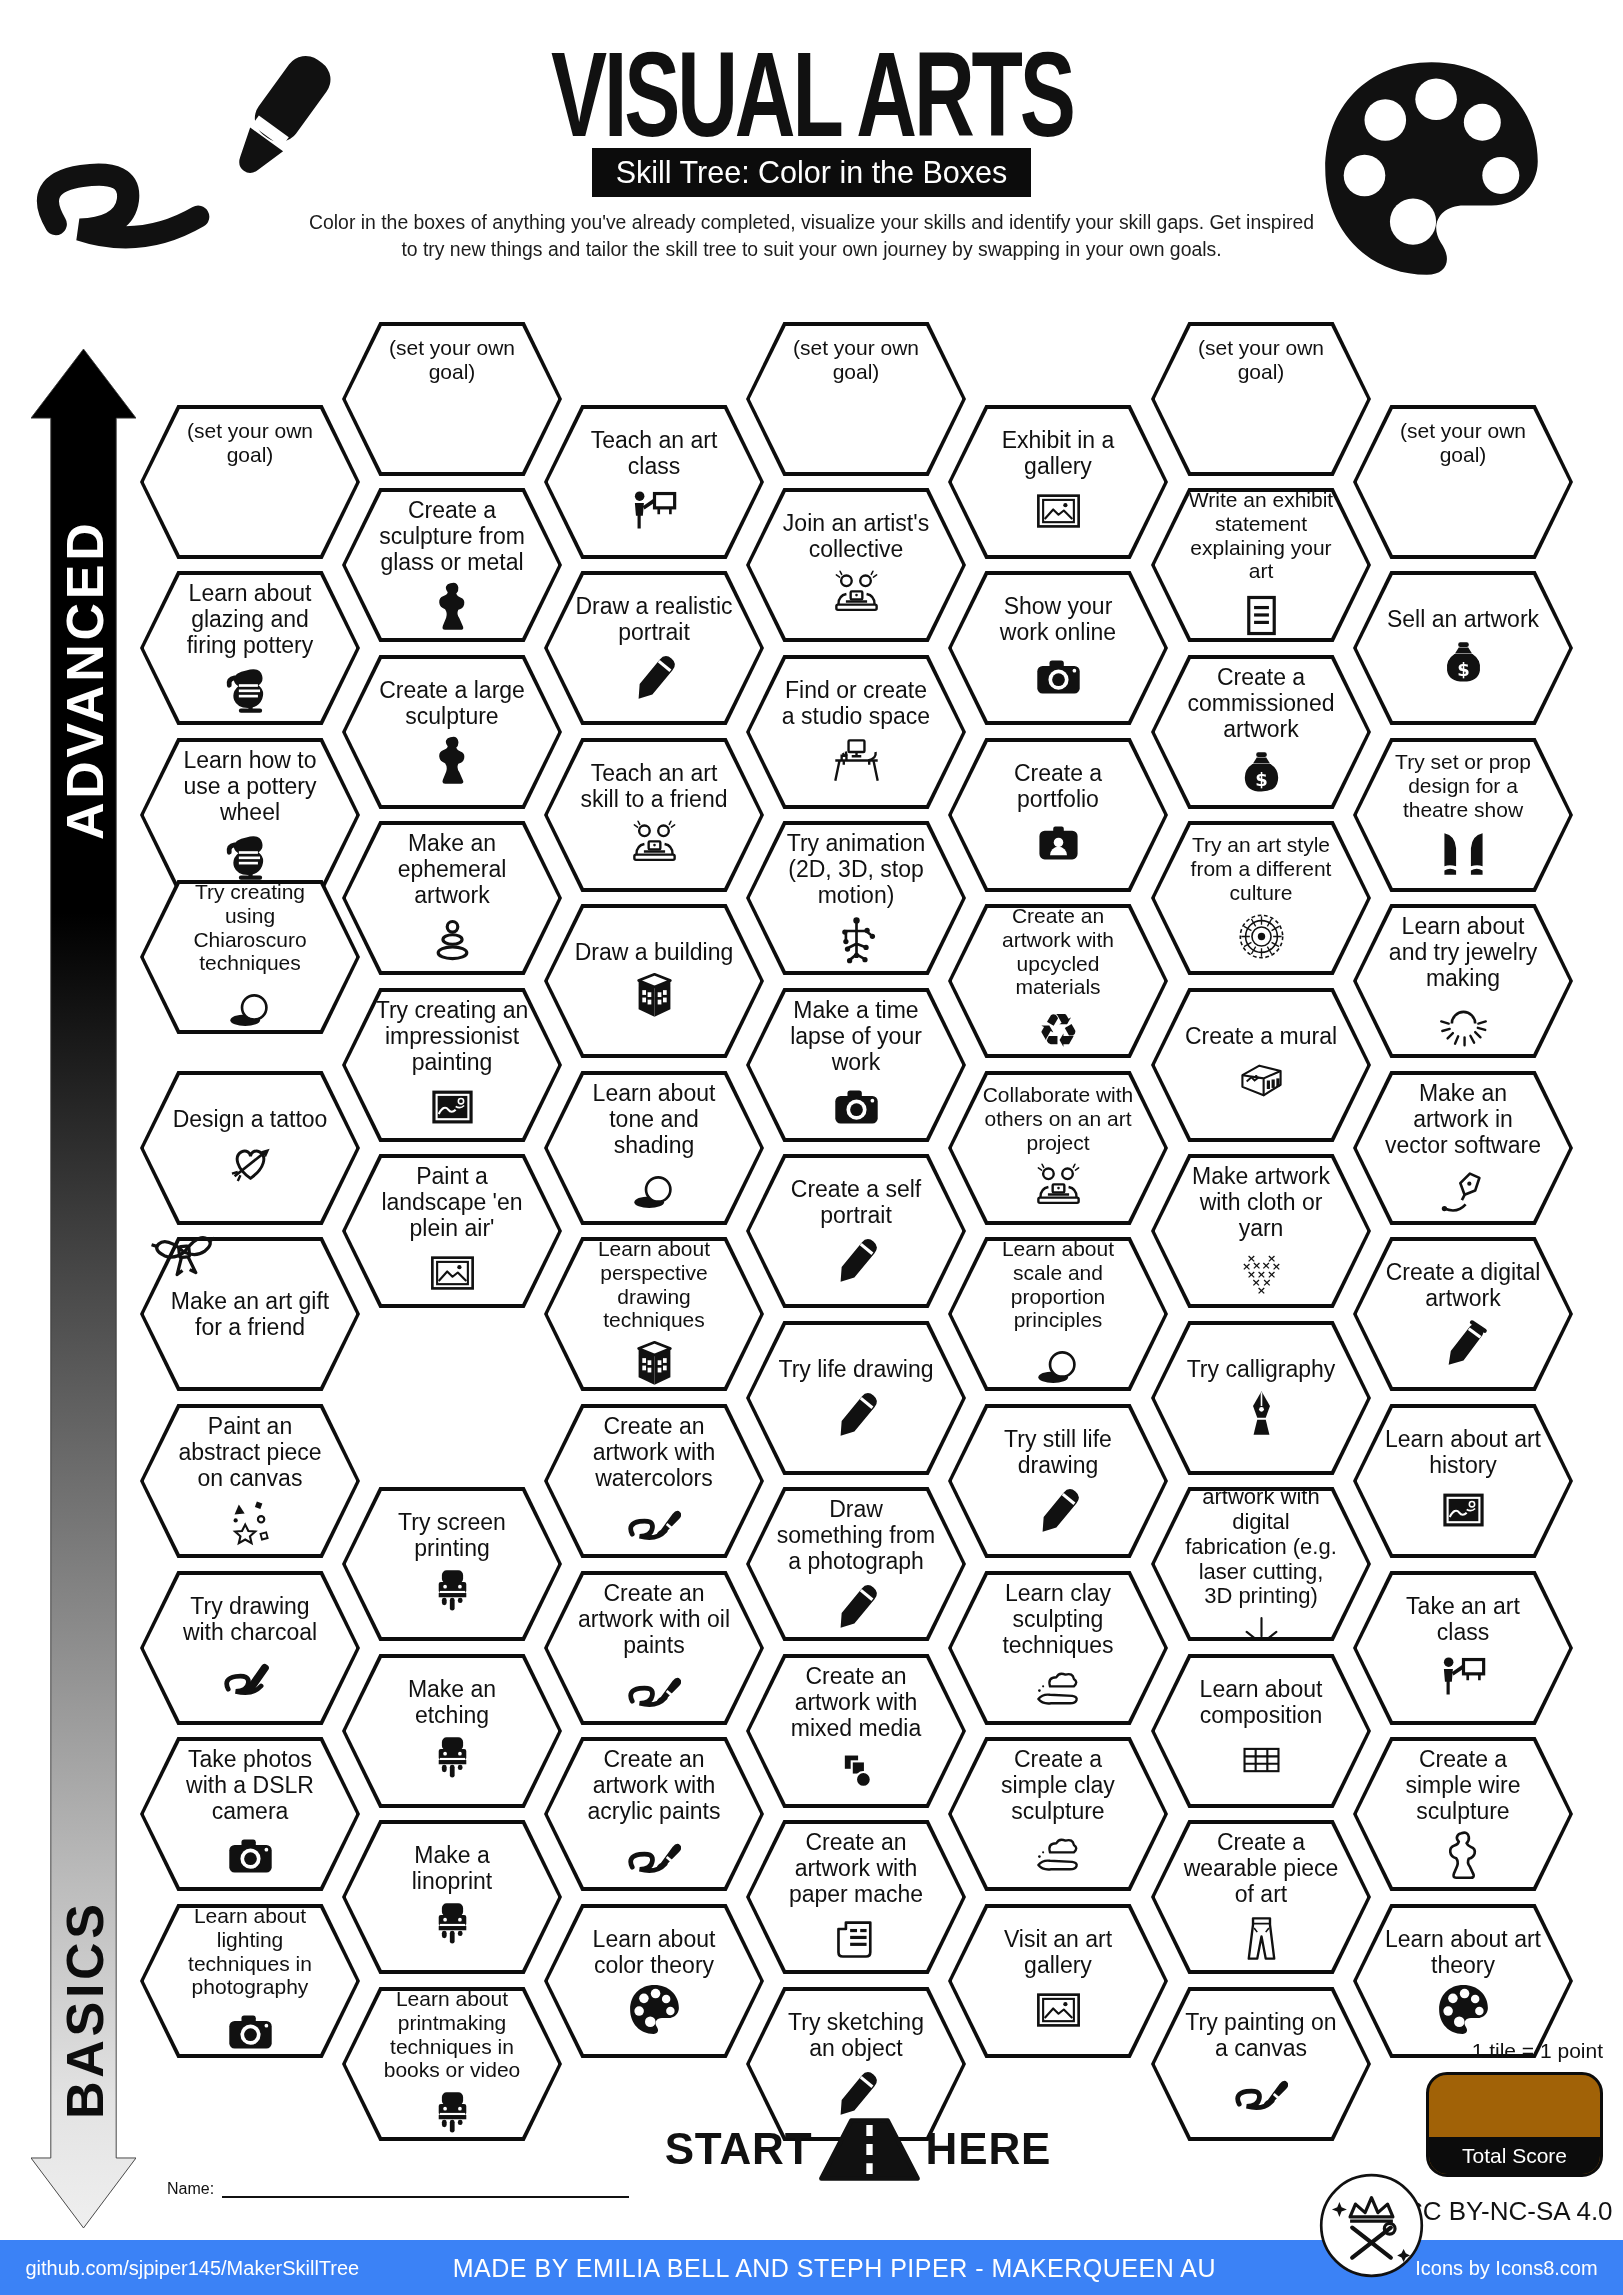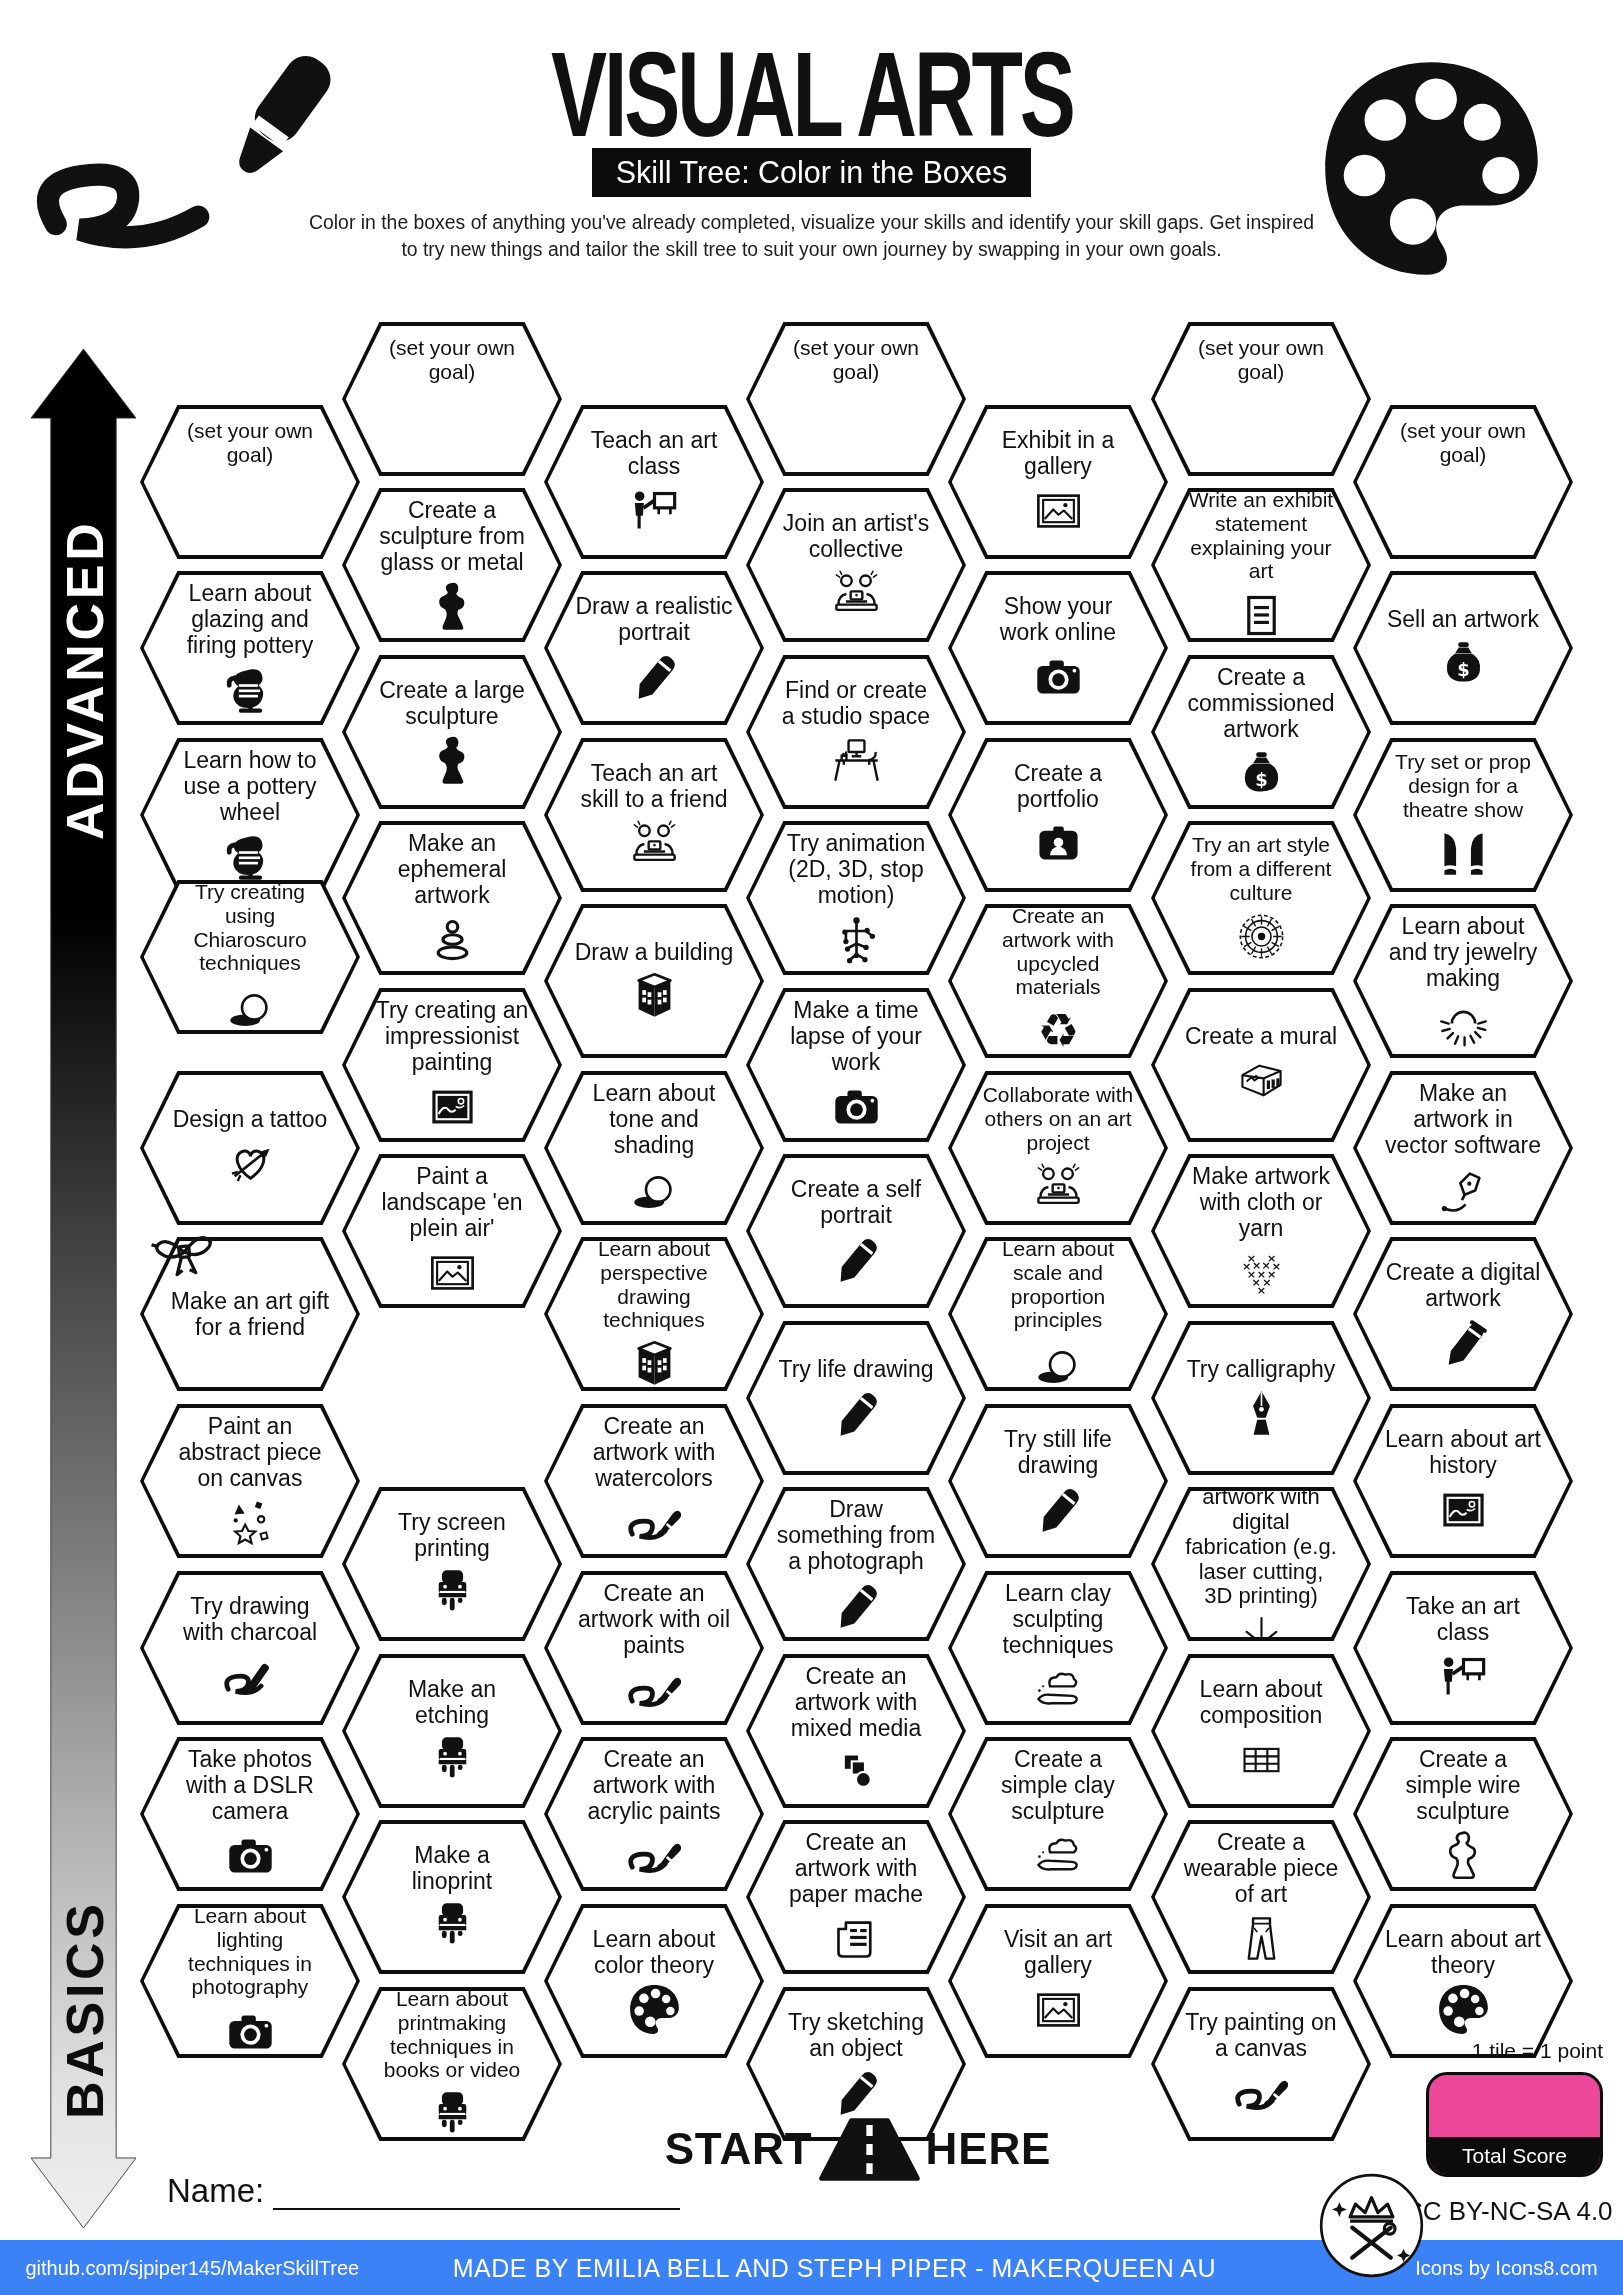--- a/index.html
+++ b/index.html
@@ -35,25 +35,25 @@
   .hex-label--xs{font-size:22px;}
   .hex--goal .hex-inner{justify-content:flex-start;padding-top:10.2px;}
   .hex--goal .hex-label{font-size:21px;}
   .hex-icon{width:53px;height:53px;flex:0 0 auto;}
   .hex-icon--gift{position:absolute;left:3.7px;top:-17.6px;width:81px;height:72px;z-index:4;transform:rotate(-6deg);}
   
   .start-group{position:absolute;left:643px;top:2112px;width:430px;height:74px;z-index:3;
      display:flex;align-items:center;justify-content:center;gap:2px;}
   .start-word{font-size:44px;font-weight:bold;letter-spacing:0.9px;}
   .road-icon{width:109px;height:65px;}
-  .name-row{position:absolute;left:167px;top:2172px;font-size:33px;z-index:3;display:flex;align-items:flex-end;gap:8.3px;}
+  .name-row{position:absolute;left:167px;top:2172px;font-size:16px;z-index:3;display:flex;align-items:flex-end;gap:8.3px;}
   .name-line{display:inline-block;width:407px;border-bottom:2.8px solid #111;height:24px;}
   .tile-note{position:absolute;left:1423px;top:2039px;width:180px;text-align:right;font-size:21px;z-index:3;}
   .score-box{position:absolute;left:1426px;top:2072px;width:177px;height:105px;z-index:3;
-     border:3.2px solid #0c0c0c;border-radius:21px;background:#ec4899;box-sizing:border-box;overflow:hidden;}
+     border:3.2px solid #0c0c0c;border-radius:21px;background:#a16207;box-sizing:border-box;overflow:hidden;}
   .score-bar{position:absolute;left:0;bottom:0;width:100%;height:37px;background:#0c0c0c;color:#fff;
      display:flex;align-items:center;justify-content:center;font-size:21px;}
   .cc-text{position:absolute;left:1404px;top:2196px;font-size:26px;z-index:4;}
   .mq-logo{position:absolute;left:1318px;top:2172px;width:107px;height:107px;z-index:5;}
   .footer-bar{position:absolute;left:0;top:2240px;width:100%;height:56px;background:#3b82f6;color:#fff;z-index:3;}
   .fb-left{position:absolute;left:25.4px;top:0;height:56px;display:flex;align-items:center;font-size:20px;}
   .fb-center{position:absolute;left:50%;transform:translateX(-47%);top:0;height:56px;display:flex;align-items:center;
      font-size:25px;letter-spacing:0.5px;}
   .fb-right{position:absolute;right:25.4px;top:0;height:56px;display:flex;align-items:center;font-size:20px;}
 </style>

